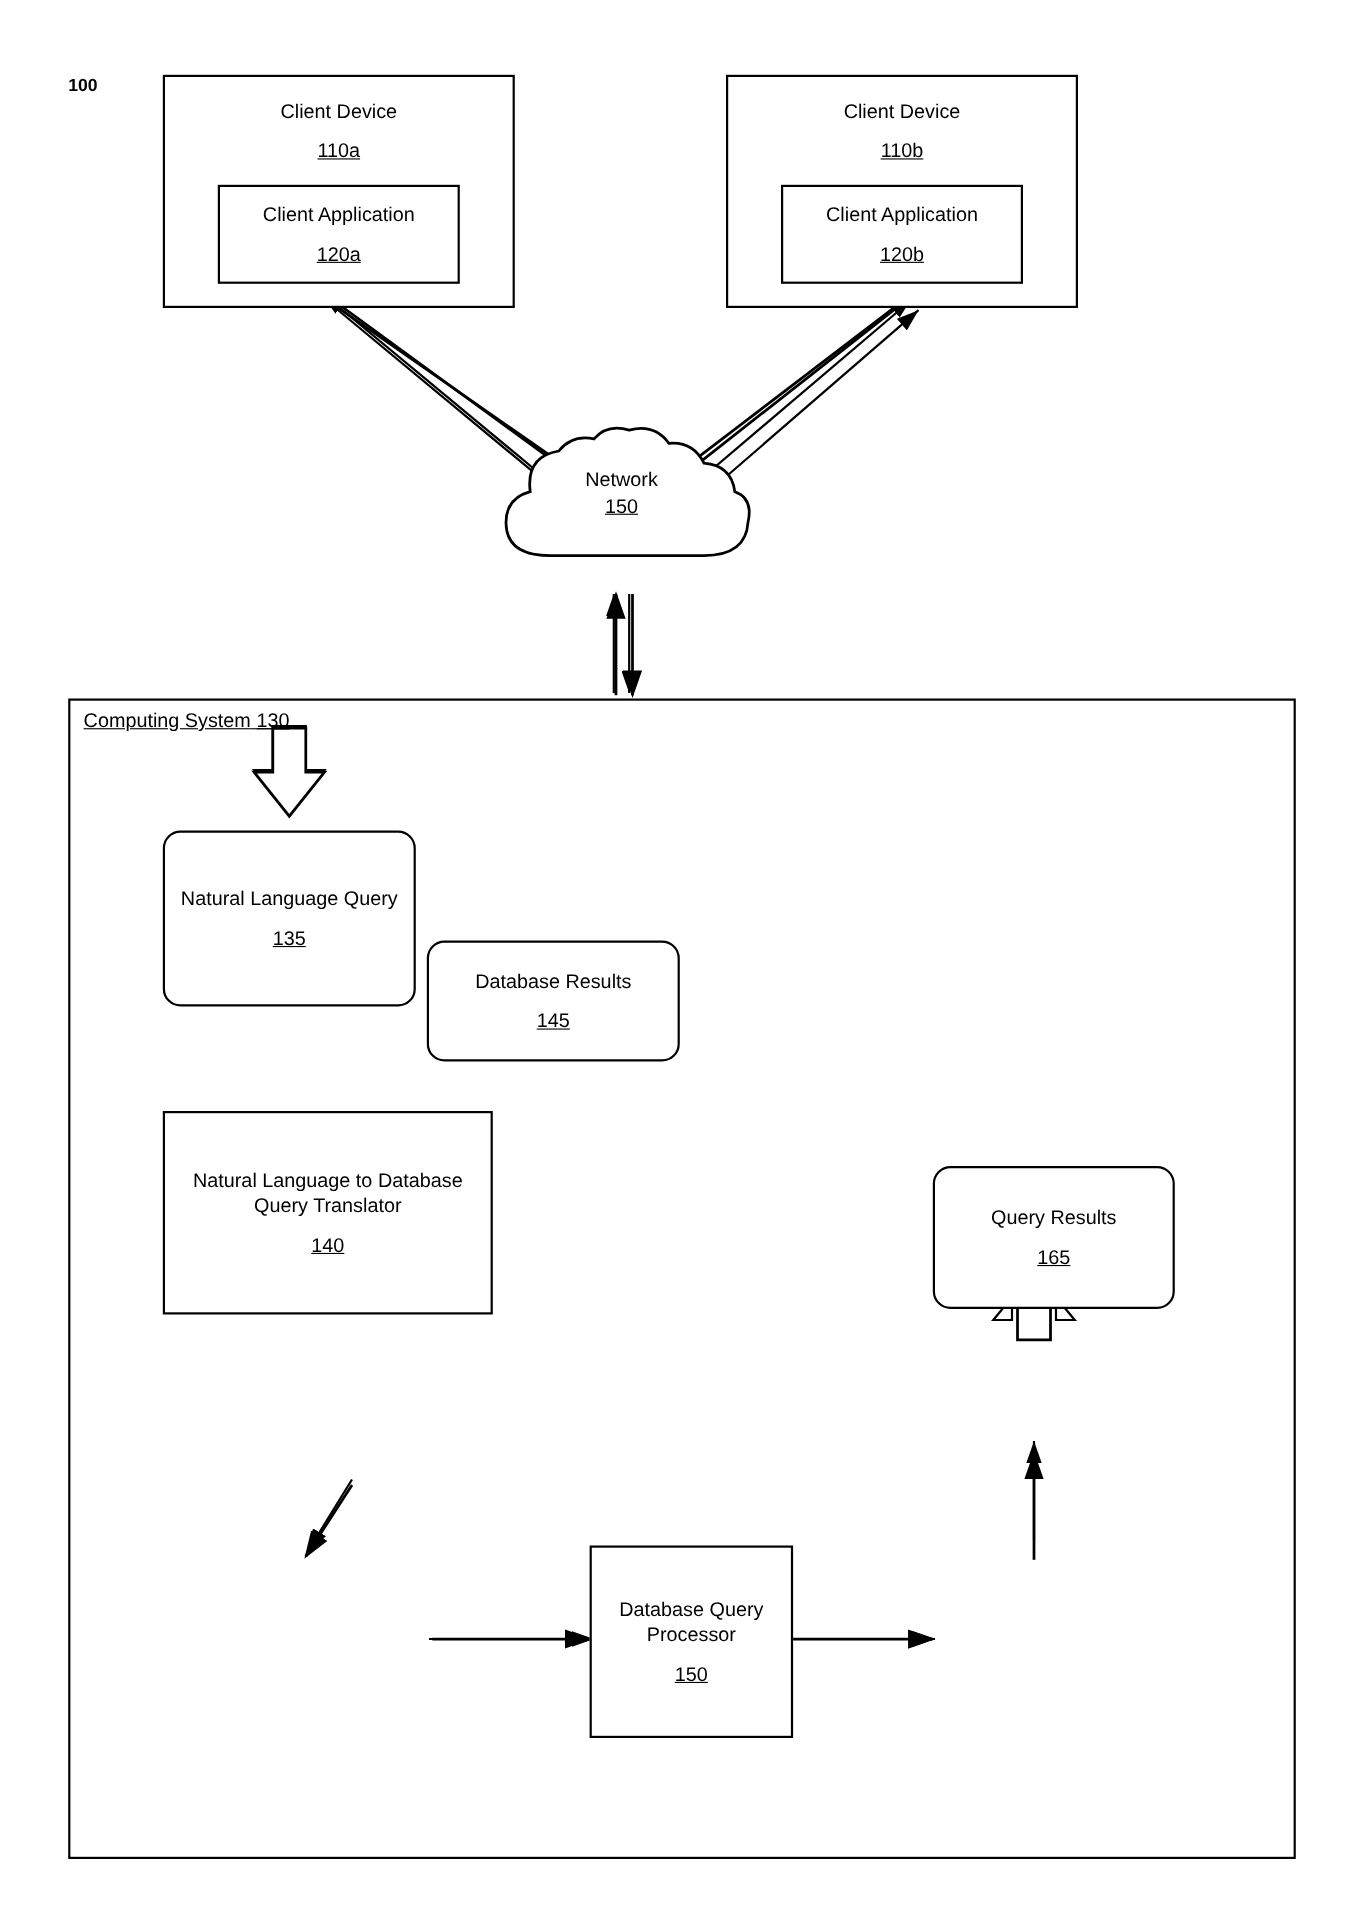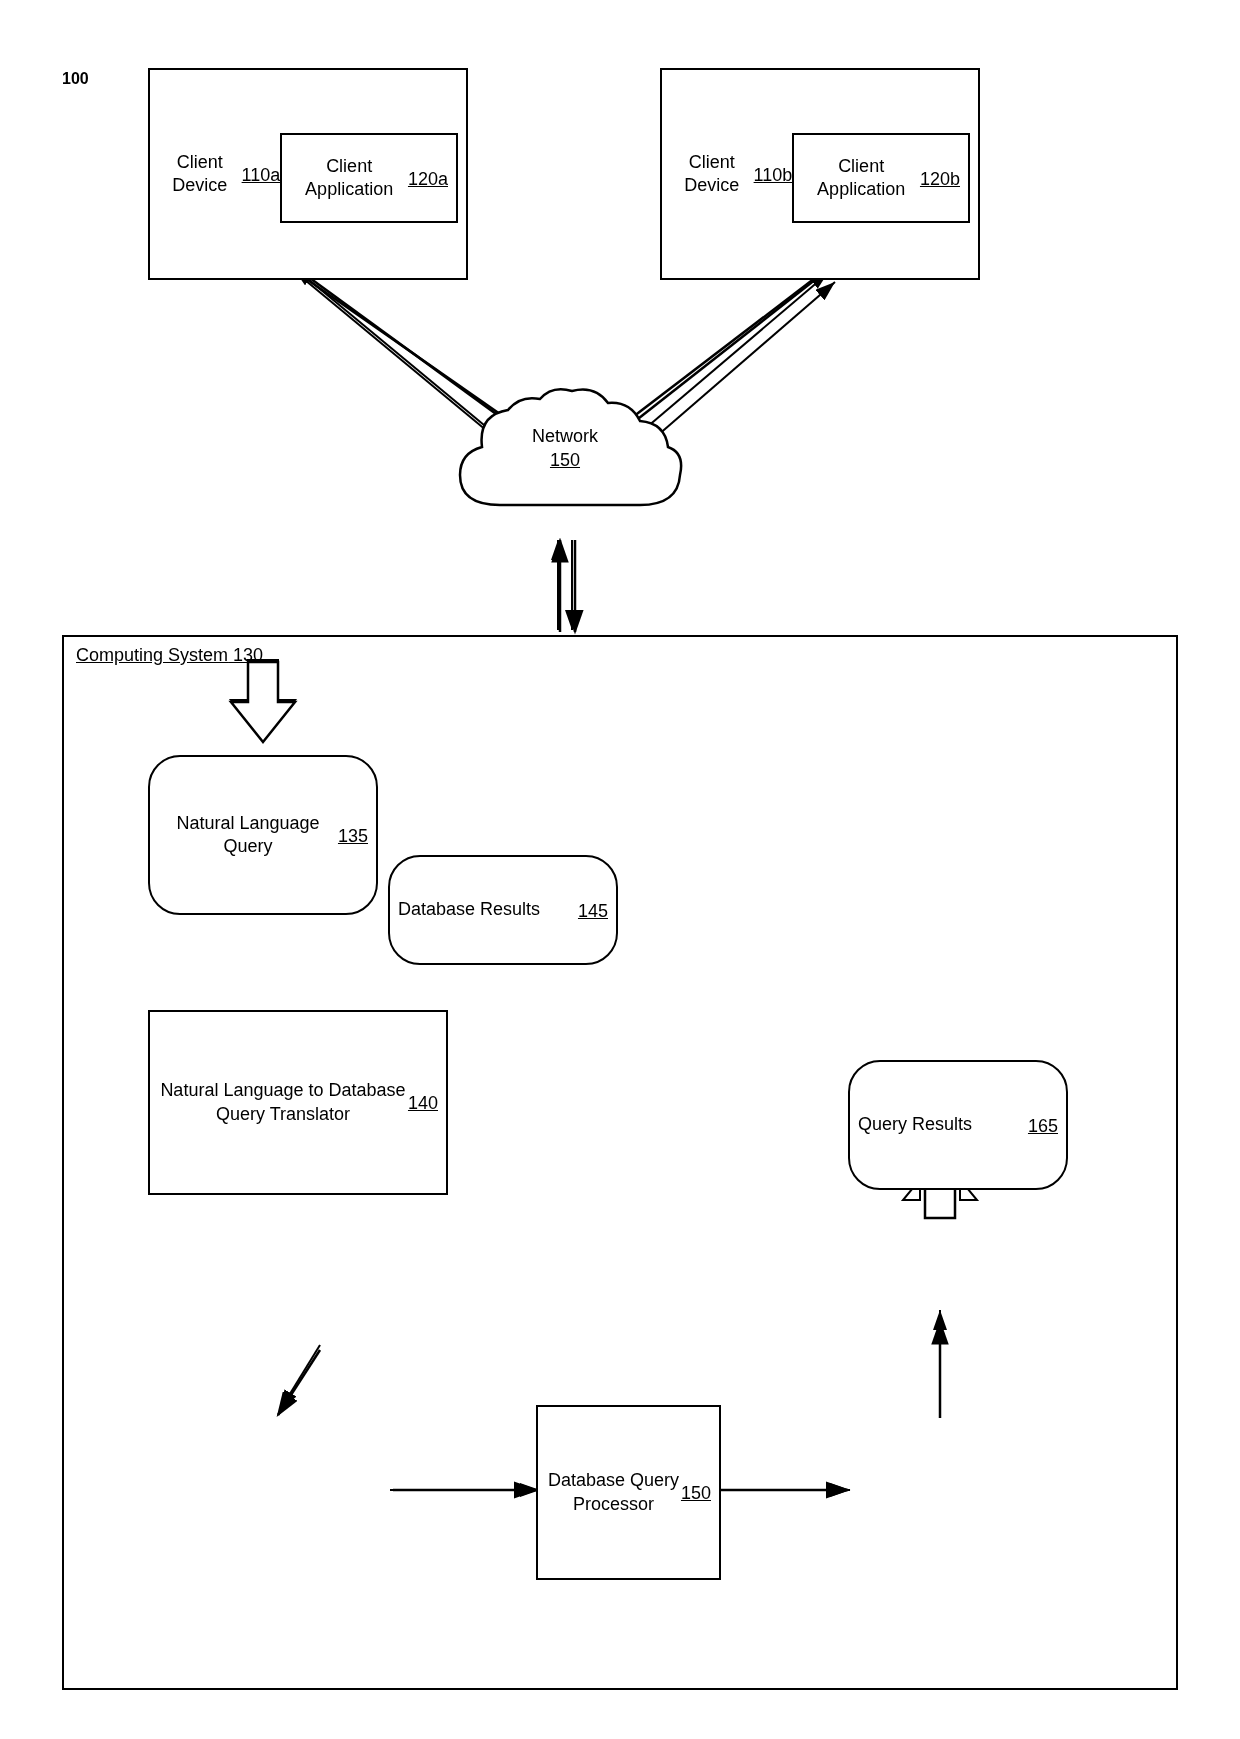--- a/index.html
+++ b/index.html
@@ -18,29 +18,30 @@
       position: relative;
       background: #fff;
     }
 
     
     .box {
       position: absolute;
       border: 2px solid #000;
       background: #fff;
       display: flex;
+      flex-direction: column;
       align-items: center;
       justify-content: center;
       text-align: center;
       padding: 8px;
+      gap: 12px;
     }
 
     .box-rounded {
-      border-radius: 32px;
-      justify-content: space-between;
+      border-radius: 16px;
     }
 
     .box-label {
       font-size: 18px;
       line-height: 1.3;
       font-weight: normal;
     }
 
     .box-id {
       font-size: 18px;

